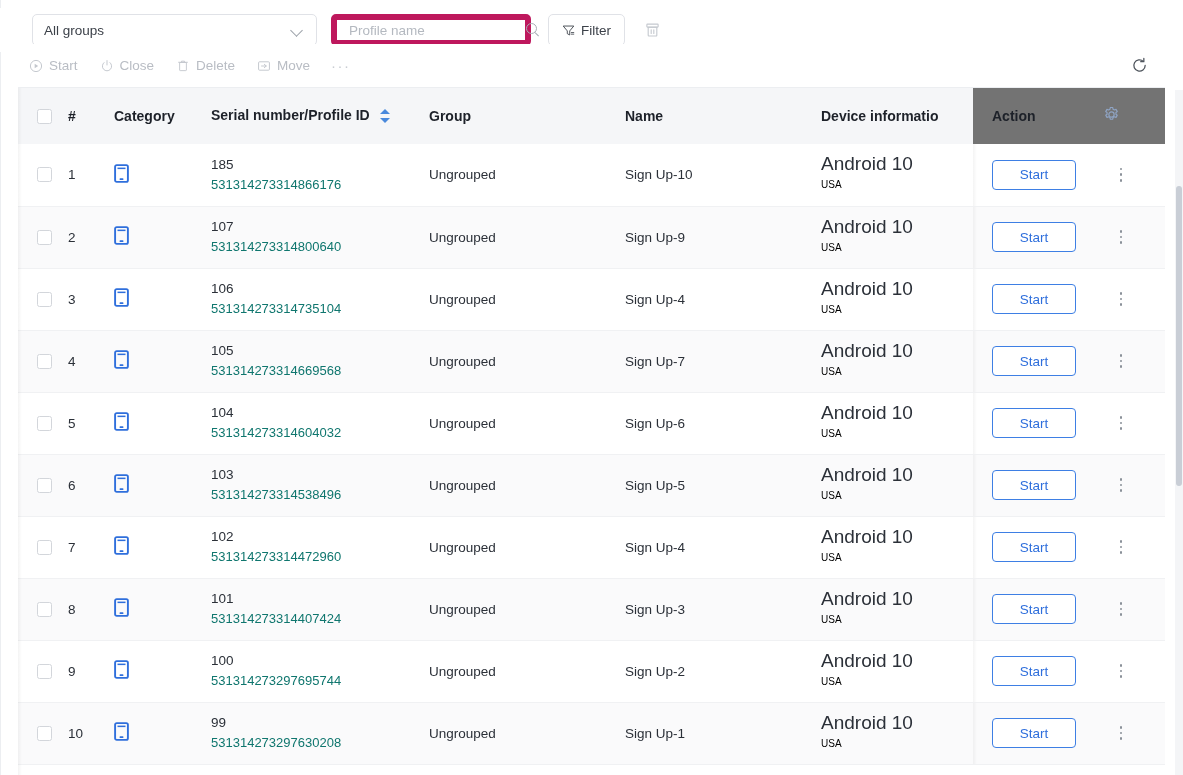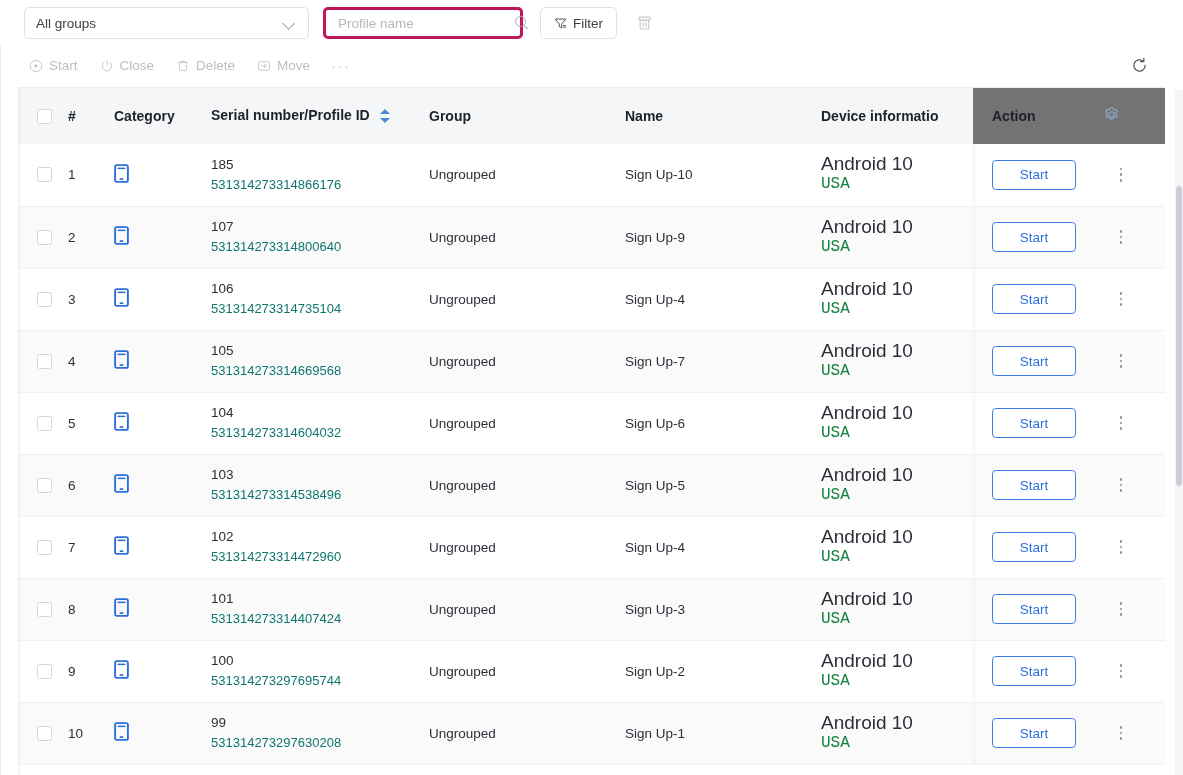--- a/index.html
+++ b/index.html
@@ -6,25 +6,25 @@
   html, body {
     width: 1183px; height: 775px;
     background: #ffffff;
     font-family: "Liberation Sans", sans-serif;
     overflow: hidden;
   }
   body { position: relative; }
 
   
   .topbar {
-    position: absolute; left: 0; top: 1px;
+    position: absolute; left: 0; top: 8px;
     width: 1183px; height: 44px;
     background: #ffffff;
     display: flex; align-items: center;
-    padding-left: 24px;
+    padding-left: 32px;
     gap: 8px;
   }
   .group-select {
     width: 285px; height: 32px;
     border: 1px solid #e0e2e7; border-radius: 5px;
     background: #fff;
     display: flex; align-items: center;
     padding: 0 11px;
     font-size: 13.5px; color: #3c4149;
     cursor: pointer;
@@ -41,21 +41,21 @@
     content: ""; position: absolute;
     left: 1px; top: 2px;
     width: 8px; height: 8px;
     border-right: 1.4px solid #9aa0a8;
     border-bottom: 1.4px solid #9aa0a8;
     transform: rotate(45deg);
   }
 
   .profile-search {
     width: 200px; height: 32px;
-    border: 3px solid #be185d; border-radius: 5px;
+    border: 6px solid #be185d; border-radius: 5px;
     background: #fff;
     display: flex; align-items: center;
     padding: 0 10px 0 12px;
     margin-left: 6px;
   }
   .profile-search input {
     flex: 1; border: none; outline: none;
     font-size: 13.5px; font-family: inherit;
     color: #3c4149; background: transparent;
   }
@@ -200,21 +200,21 @@
     border-right: 5px solid transparent; }
   .sort-arrows i.up { top: 2px; border-bottom: 5px solid #4a89dc; }
   .sort-arrows i.dn { bottom: 2px; border-top: 5px solid #4a89dc; }
 
   .gear-cell { text-align: left; }
 
   .ser-main { font-size: 13.5px; color: #2b3038; line-height: 19px; }
   .ser-sub  { font-size: 13px; color: #0f766e; line-height: 21px; }
 
   .dev-l1 { font-size: 19px; color: #2b3038; line-height: 20px; }
-  .dev-l2 { font-size: 16px; color: #15803d; line-height: 21px; font-family: Liberation Mono, monospace; }
+  .dev-l2 { font-size: 10px; color: #000000; line-height: 21px; }
 
   .start-btn {
     width: 84px; height: 30px;
     border: 1px solid #3e7fe4; border-radius: 4px;
     background: #fff; color: #2f6fdc;
     font-size: 13.5px; font-family: inherit;
     display: flex; align-items: center; justify-content: center;
     cursor: pointer;
   }
   .kebab {

